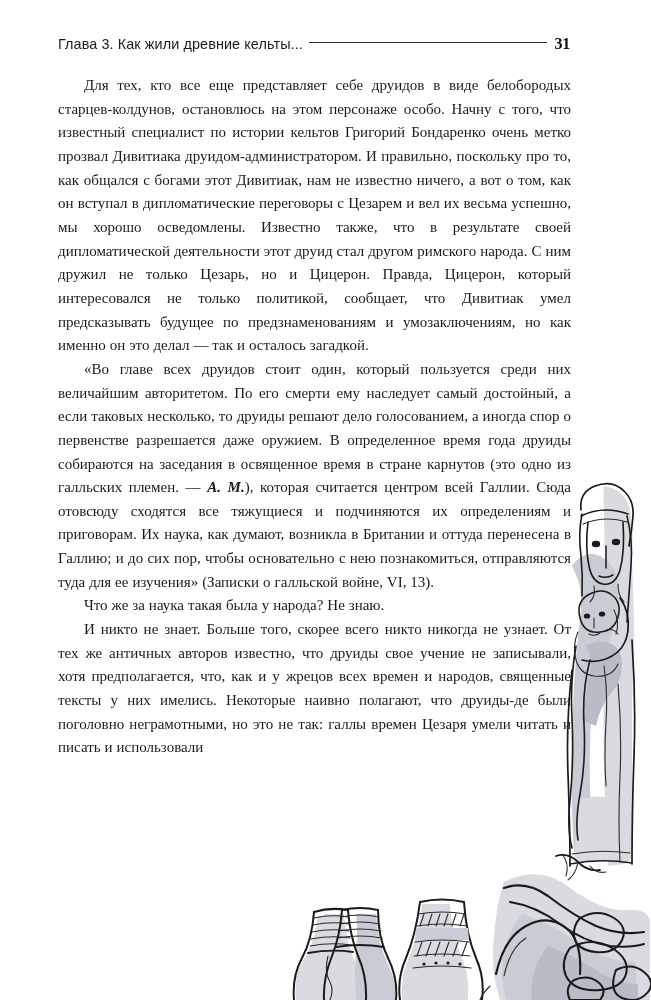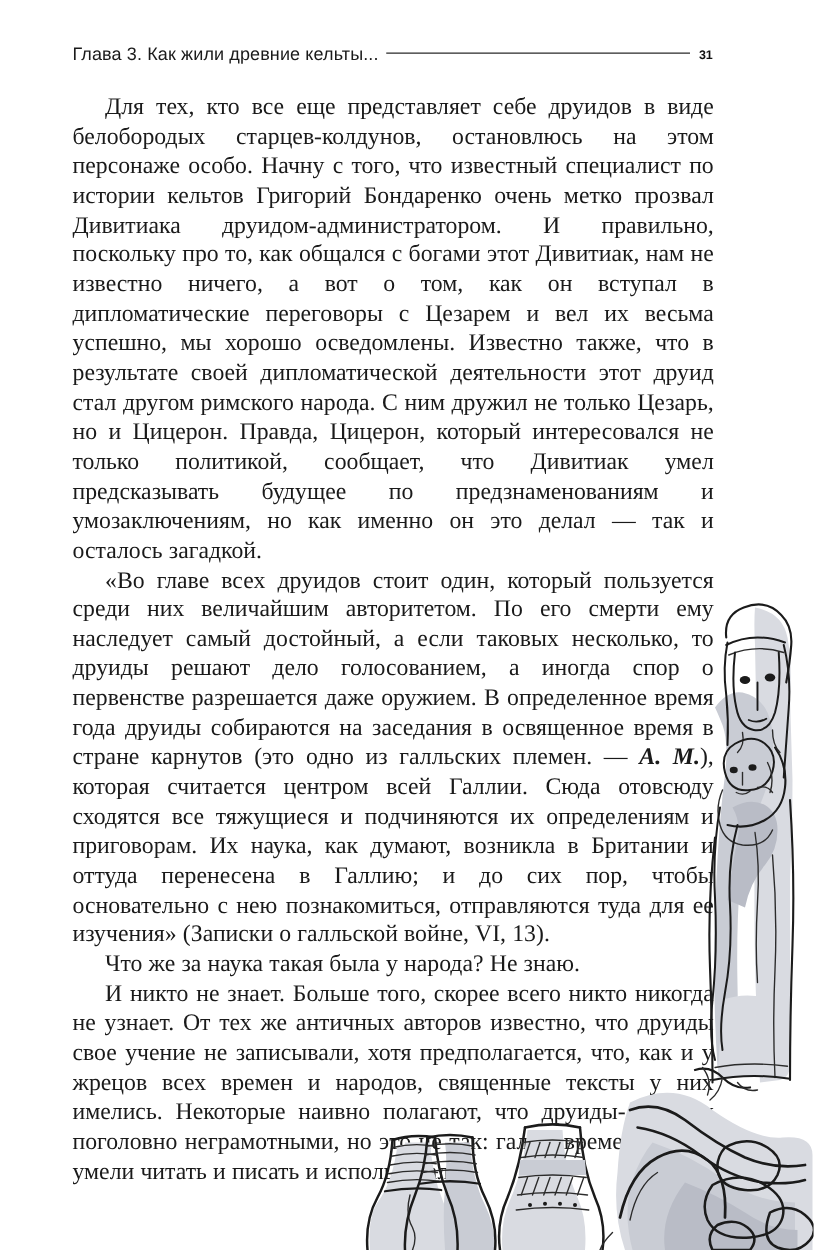--- a/index.html
+++ b/index.html
@@ -42,40 +42,40 @@
     flex: 0 0 auto;
   }
   #header-rule {
     flex: 1 1 auto;
     height: 0;
     border-top: 1.6px solid #2a2a2a;
     margin: 0 7px 4px 6px;
     min-width: 10px;
   }
   #header-page-number {
-    font-family: Liberation Sans, sans-serif;
-    font-size: 10px;
+    font-family: Liberation Serif, serif;
+    font-size: 16px;
     font-weight: 700;
     color: #111;
     flex: 0 0 auto;
     letter-spacing: -0.2px;
   }
 
   
   #body-column {
     position: absolute;
     left: 58px;
     top: 74px;
     width: 513px;
   }
   .para {
     margin: 0;
     text-align: justify;
     text-align-last: left;
-    font-size: 19px;
+    font-size: 15px;
     line-height: 23.65px;
     text-indent: 26px;
     hyphens: manual;
     word-spacing: 0.2px;
   }
   .para .it { font-style: italic; font-weight: bold; }
 
   
   #illustration-mother-child {
     position: absolute;

